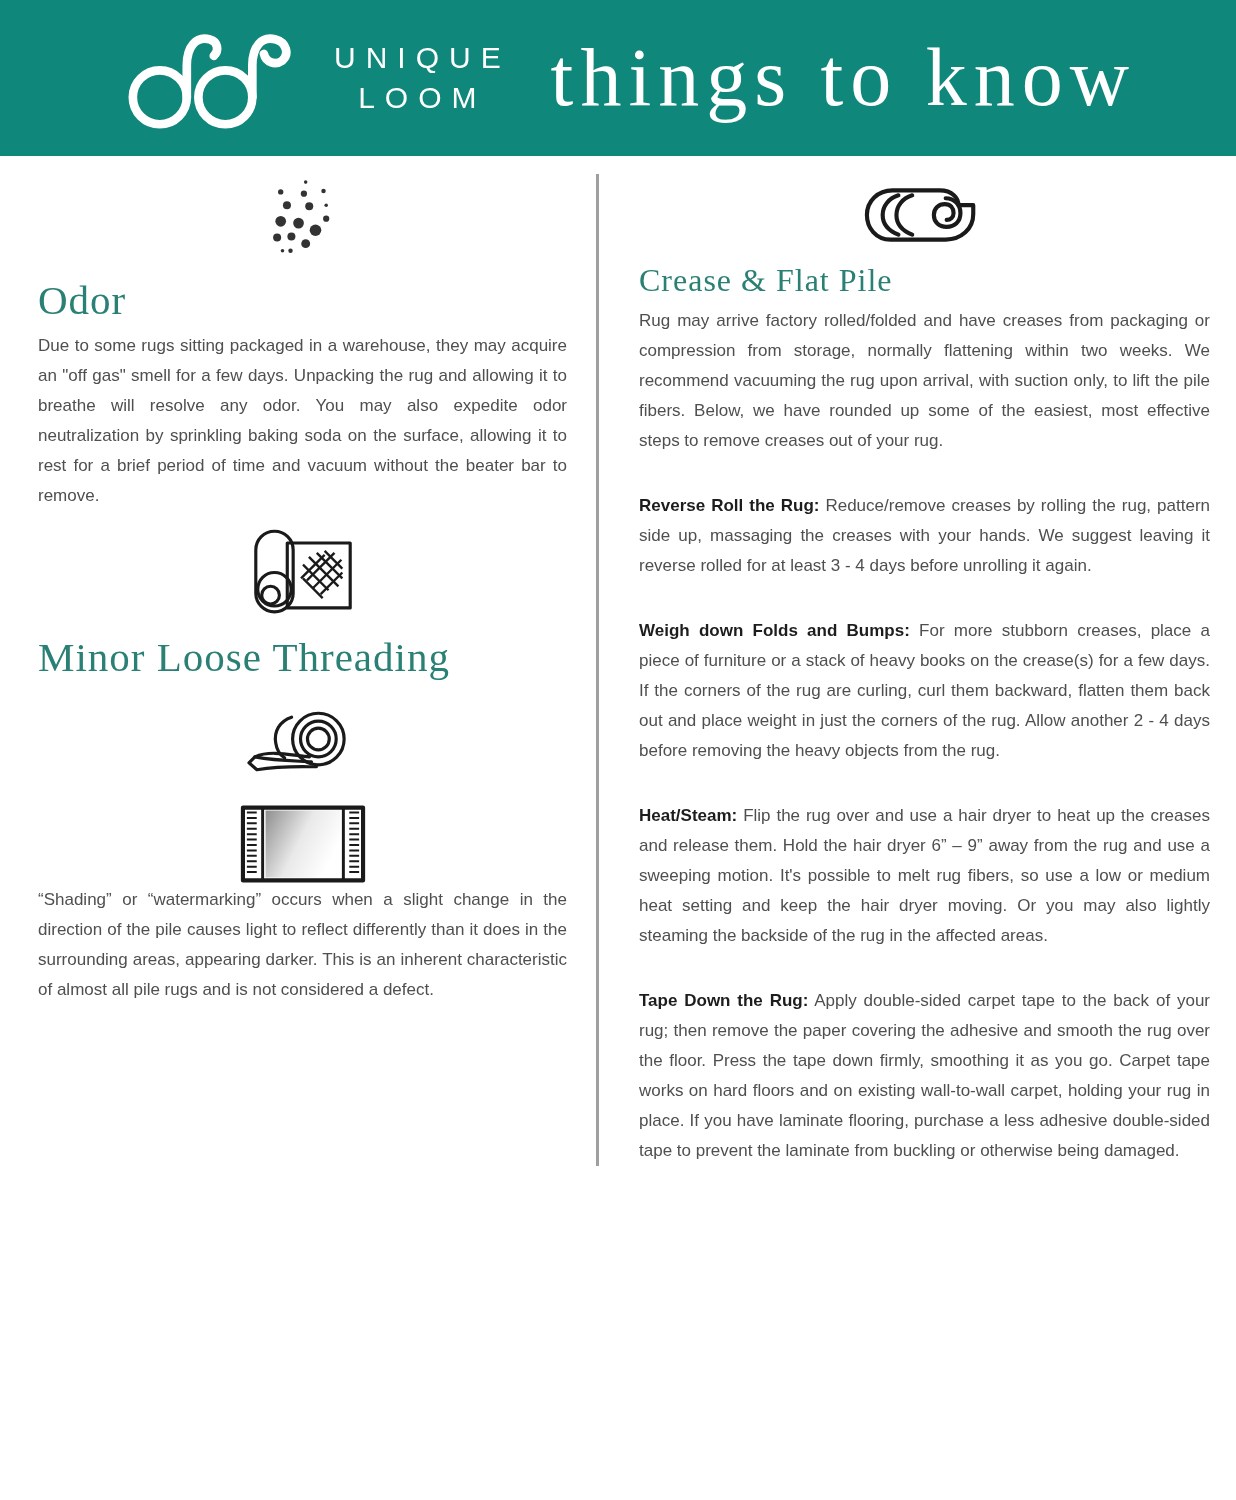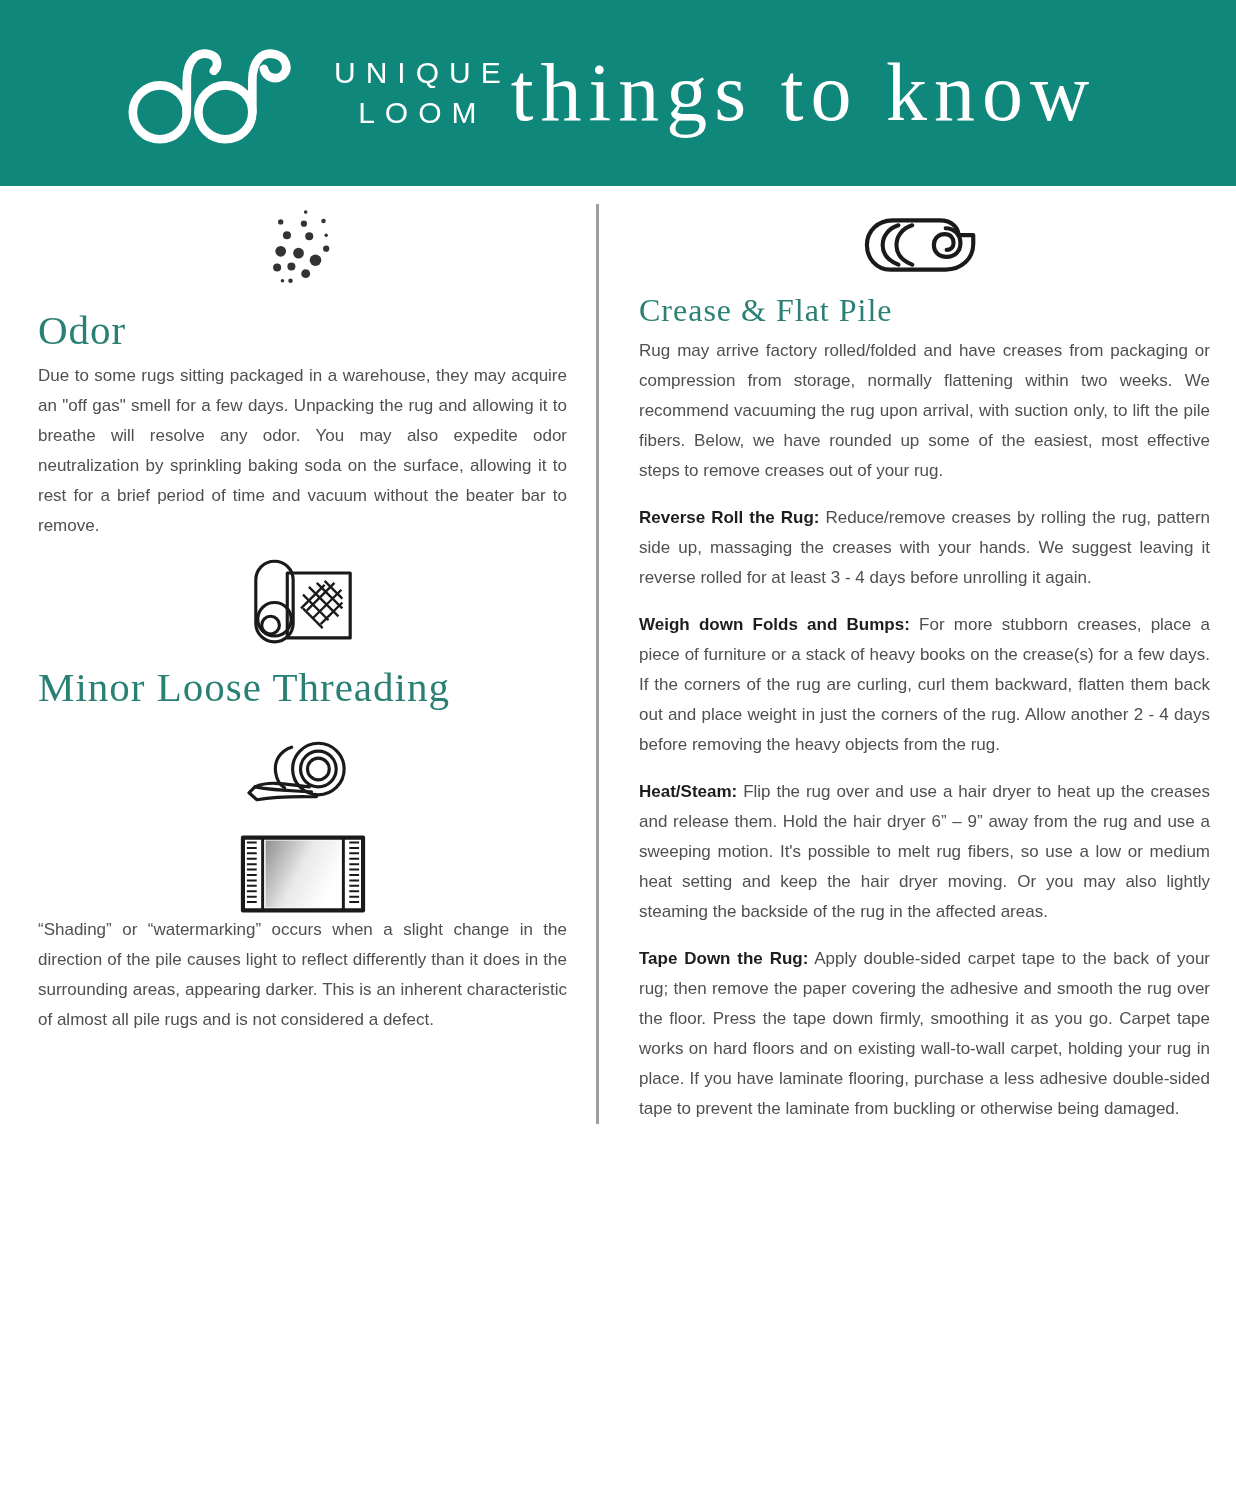--- a/index.html
+++ b/index.html
@@ -3,48 +3,48 @@
 <meta charset="utf-8">
 <style>
   html,body{margin:0;padding:0;background:#e9e9e9;}
   .page{
     width:1236px;height:1500px;margin:0 auto;background:#ffffff;
     overflow:hidden;position:relative;
     font-family:"Liberation Sans",sans-serif;
   }
   
   .banner{
-    height:186px;background:#0f877b;display:flex;align-items:center;
+    height:156px;background:#0f877b;display:flex;align-items:center;
   }
   .brand{display:flex;align-items:center;gap:26px;margin-left:108px;}
   .logo-svg{width:200px;height:106px;display:block;}
   .brand-text{color:#fff;font-size:30px;letter-spacing:10px;line-height:1.32;font-weight:400;}
   .brand-text div{text-align:center;}
   .page-title{
     font-family:"Liberation Serif",serif;font-weight:400;color:#ffffff;
-    font-size:82px;letter-spacing:7px;flex:1;
+    font-size:82px;letter-spacing:7px;flex:1;text-align:center;
     padding-right:60px;margin:0;white-space:nowrap;
   }
   
   .content{display:flex;padding:10px 26px 0 38px;}
   .col-left{width:529px;}
   .divider{width:3px;background:#9f9f9f;align-self:stretch;margin-left:29px;margin-right:40px;margin-top:8px;}
   .col-right{flex:1;min-width:0;}
   .icon-wrap{display:flex;justify-content:center;align-items:flex-end;}
   .sec-heading{
     font-family:"Liberation Serif",serif;font-weight:400;color:#2a8074;
     font-size:41px;text-align:left;letter-spacing:1px;margin:12px 0 7px 0;
   }
   .col-right .sec-heading{font-size:32px;margin-top:16px;}
   .body-text{
     font-size:17px;color:#4f4f4f;line-height:30px;text-align:justify;margin:0;
   }
   .sec-block{margin-top:14px;}
   .sec-block:first-child{margin-top:8px;}
-  .tip{margin-top:17px;}
+  .tip{margin-top:35px;}
   .tip strong{color:#1d1d1d;font-weight:700;}
   .ic{stroke:#1a1a1a;fill:none;stroke-width:3.2;stroke-linecap:round;stroke-linejoin:round;}
   .ic-thick{stroke:#1a1a1a;fill:none;stroke-width:4.2;stroke-linecap:round;stroke-linejoin:round;}
 </style>
 </head>
 <body>
 
 <div class="page">
 
   <header class="banner">

